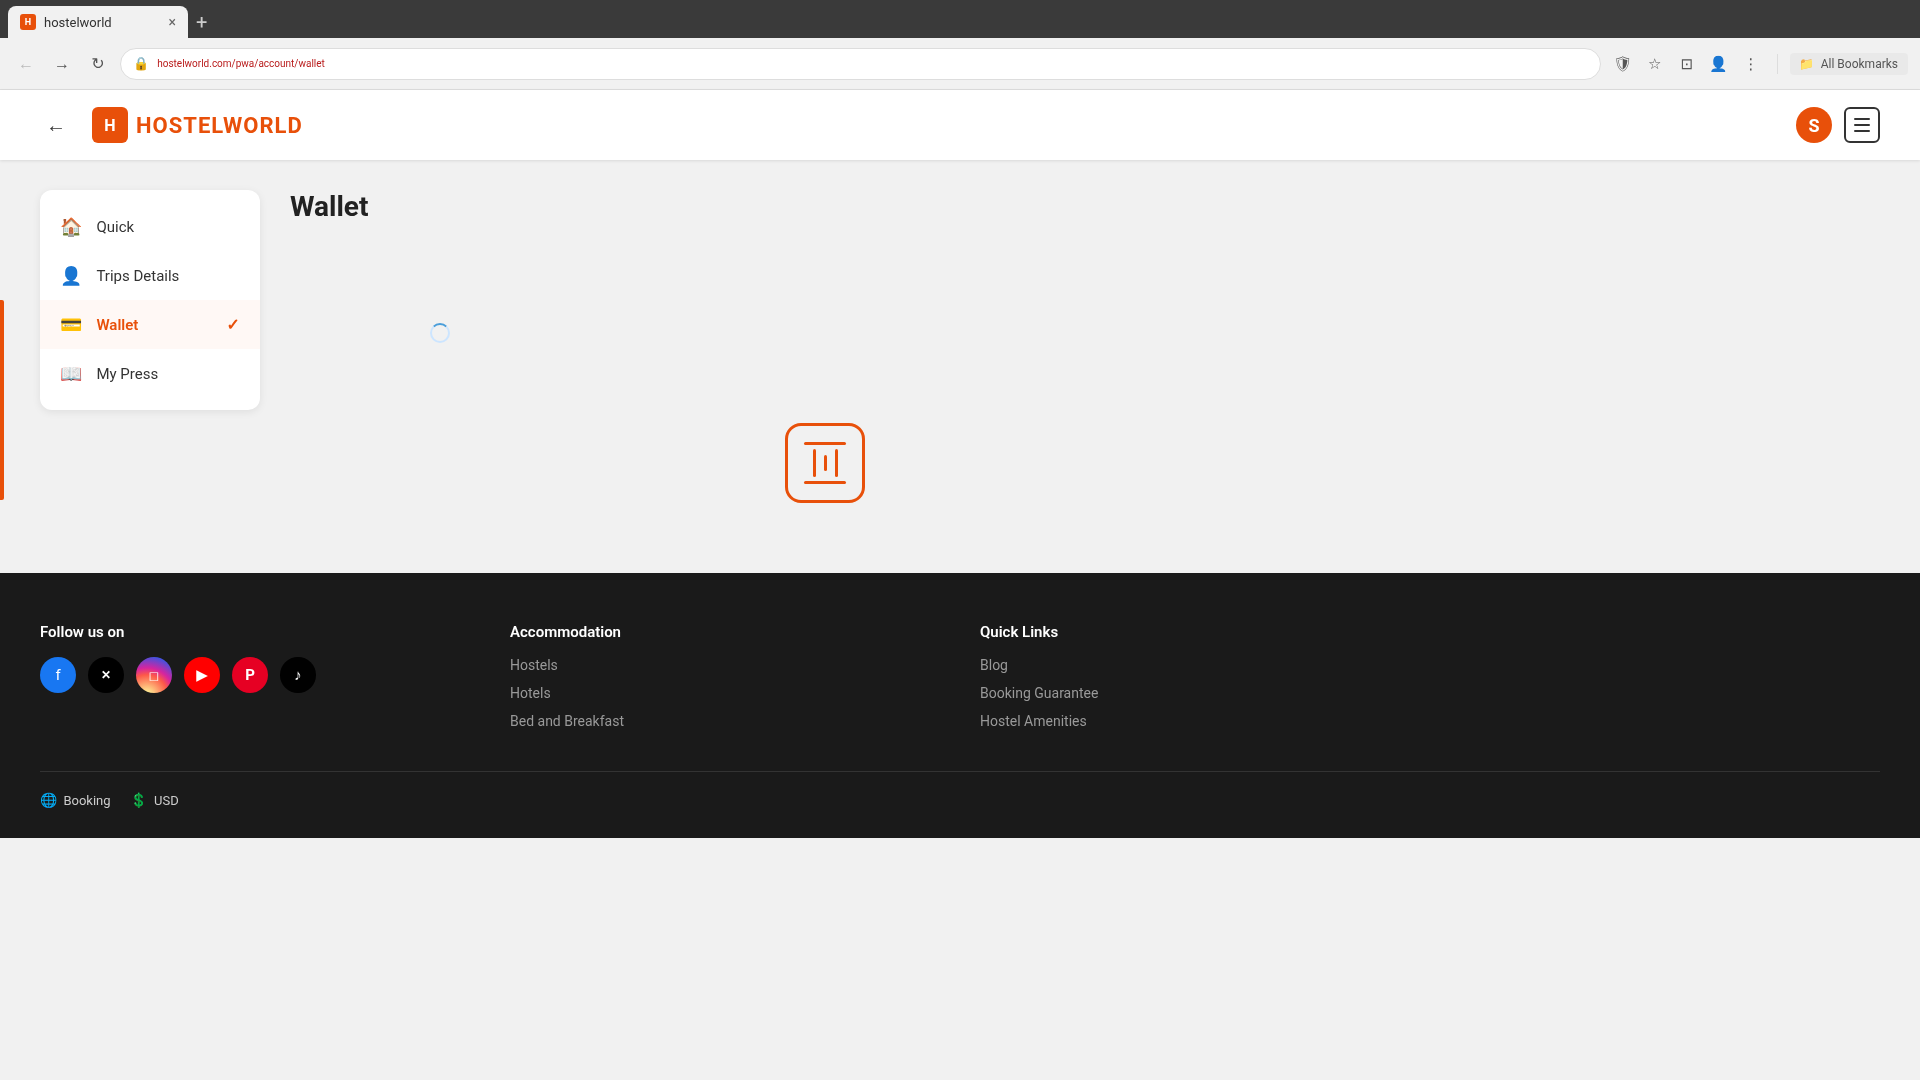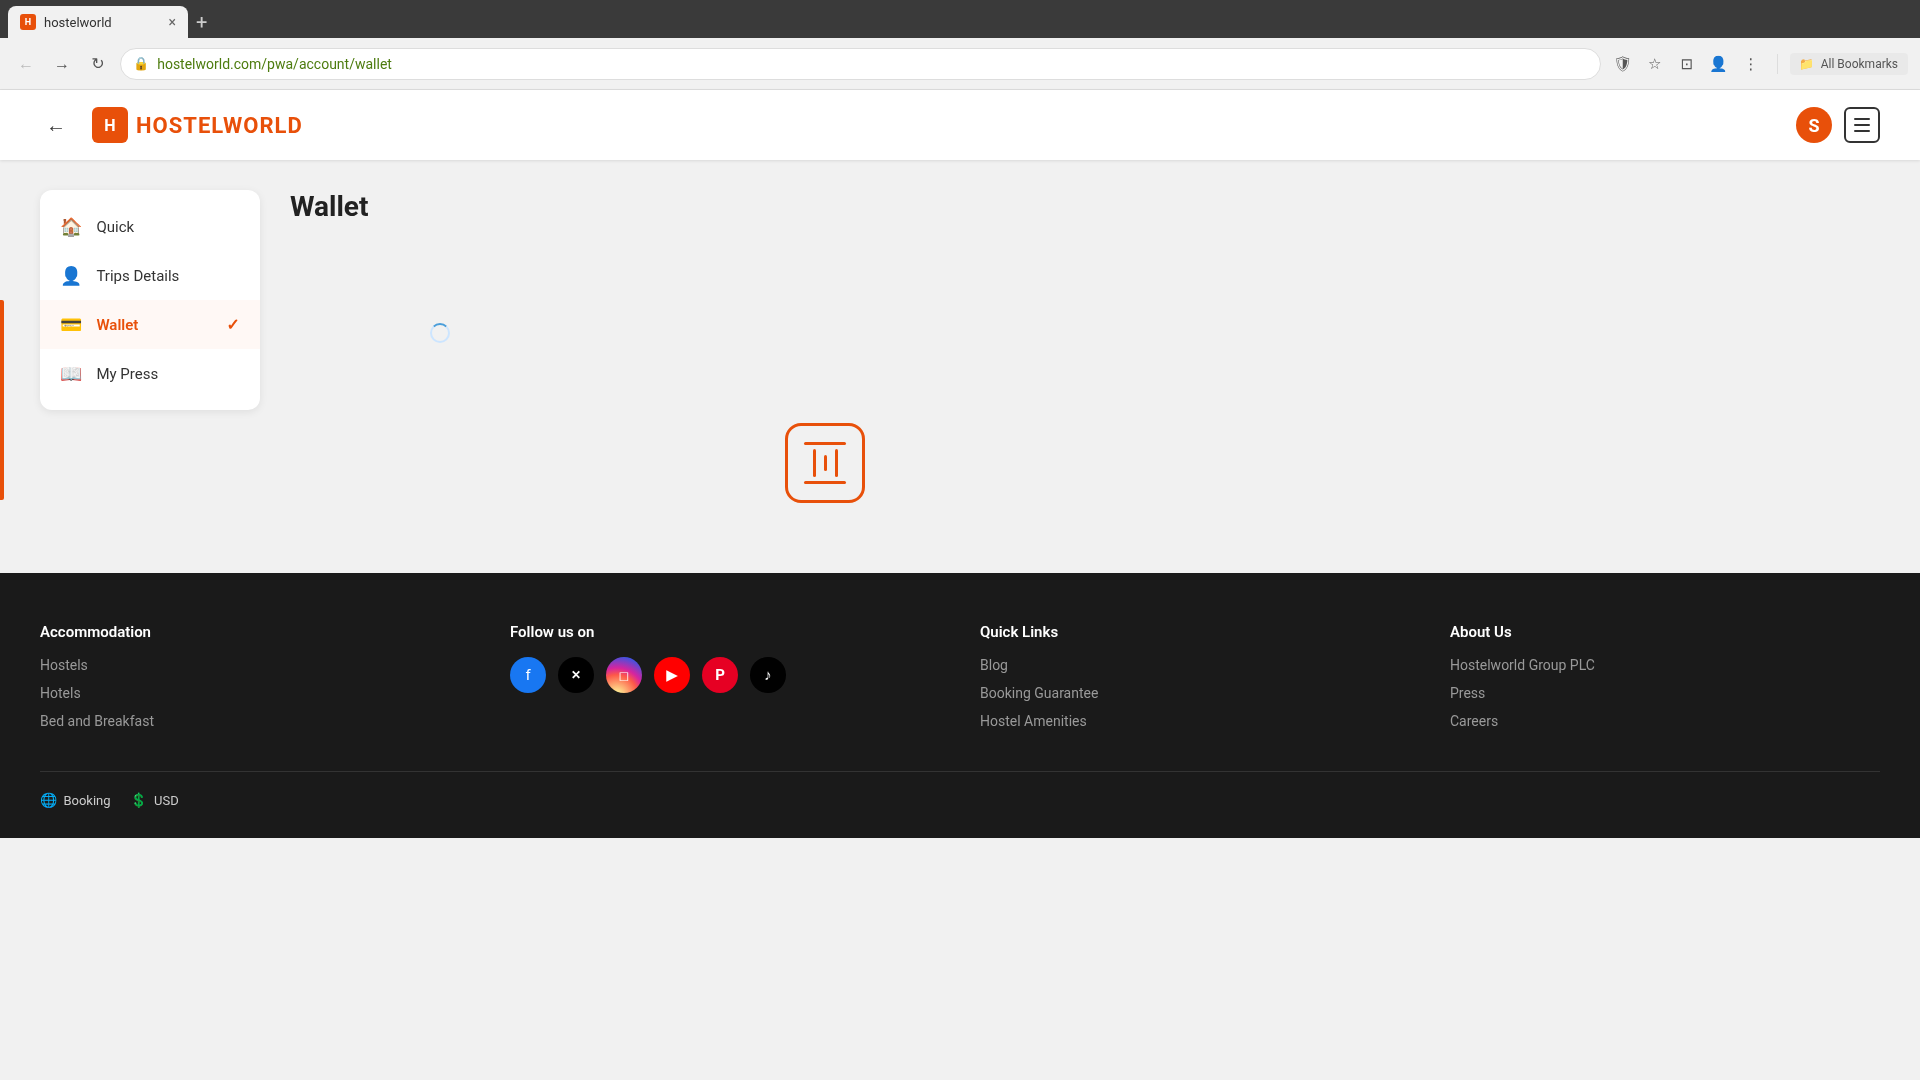--- a/index.html
+++ b/index.html
@@ -63,21 +63,21 @@
       flex: 1;
       height: 32px;
       background: white;
       border: 1px solid #ddd;
       border-radius: 16px;
       display: flex;
       align-items: center;
       padding: 0 12px;
       gap: 8px;
     }
-    .address-text { font-size: 14px; color: #4d7c0f; flex: 1; }
+    .address-text { font-size: 10px; color: #b91c1c; flex: 1; }
     .toolbar-icons { display: flex; gap: 4px; align-items: center; }
     .toolbar-icon-btn {
       width: 28px; height: 28px;
       border-radius: 50%;
       border: none;
       background: transparent;
       cursor: pointer;
       display: flex; align-items: center; justify-content: center;
       color: #555;
       font-size: 15px;
@@ -417,63 +417,57 @@
           </div>
         </div>
       </div>
     </div>
   </div>
 
   <div class="site-footer">
     <div class="footer-grid">
 
       <div>
+        <div class="footer-section-title">Follow us on</div>
+        <div class="social-icons">
+          <div class="social-icon" style="background:#1877f2;">
+            <span>f</span>
+          </div>
+          <div class="social-icon" style="background:#000;">
+            <span style="font-size:12px; font-weight:bold;">✕</span>
+          </div>
+          <div class="social-icon" style="background: radial-gradient(circle at 30% 107%, #fdf497 0%, #fdf497 5%, #fd5949 45%, #d6249f 60%, #285AEB 90%);">
+            <span style="font-size:13px;">◻</span>
+          </div>
+          <div class="social-icon" style="background:#ff0000;">
+            <span>▶</span>
+          </div>
+          <div class="social-icon" style="background:#e60023;">
+            <span style="font-weight:bold;">P</span>
+          </div>
+          <div class="social-icon" style="background:#010101;">
+            <span>♪</span>
+          </div>
+        </div>
+      </div>
+
+      <div>
         <div class="footer-section-title">Accommodation</div>
         <a class="footer-link">Hostels</a>
         <a class="footer-link">Hotels</a>
         <a class="footer-link">Bed and Breakfast</a>
-      </div>
-
-      <div>
-        <div class="footer-section-title">Follow us on</div>
-        <div class="social-icons">
-          <div class="social-icon" style="background:#1877f2;">
-            <span>f</span>
-          </div>
-          <div class="social-icon" style="background:#000;">
-            <span style="font-size:12px; font-weight:bold;">✕</span>
-          </div>
-          <div class="social-icon" style="background: radial-gradient(circle at 30% 107%, #fdf497 0%, #fdf497 5%, #fd5949 45%, #d6249f 60%, #285AEB 90%);">
-            <span style="font-size:13px;">◻</span>
-          </div>
-          <div class="social-icon" style="background:#ff0000;">
-            <span>▶</span>
-          </div>
-          <div class="social-icon" style="background:#e60023;">
-            <span style="font-weight:bold;">P</span>
-          </div>
-          <div class="social-icon" style="background:#010101;">
-            <span>♪</span>
-          </div>
-        </div>
       </div>
 
       <div>
         <div class="footer-section-title">Quick Links</div>
         <a class="footer-link">Blog</a>
         <a class="footer-link">Booking Guarantee</a>
         <a class="footer-link">Hostel Amenities</a>
       </div>
 
-      <div>
-        <div class="footer-section-title">About Us</div>
-        <a class="footer-link">Hostelworld Group PLC</a>
-        <a class="footer-link">Press</a>
-        <a class="footer-link">Careers</a>
-      </div>
     </div>
 
     <div class="footer-bottom">
       <div class="footer-bottom-item">
         <span class="footer-bottom-icon">🌐</span>
         <span>Booking</span>
       </div>
       <div class="footer-bottom-item">
         <span class="footer-bottom-icon">💲</span>
         <span>USD</span>

